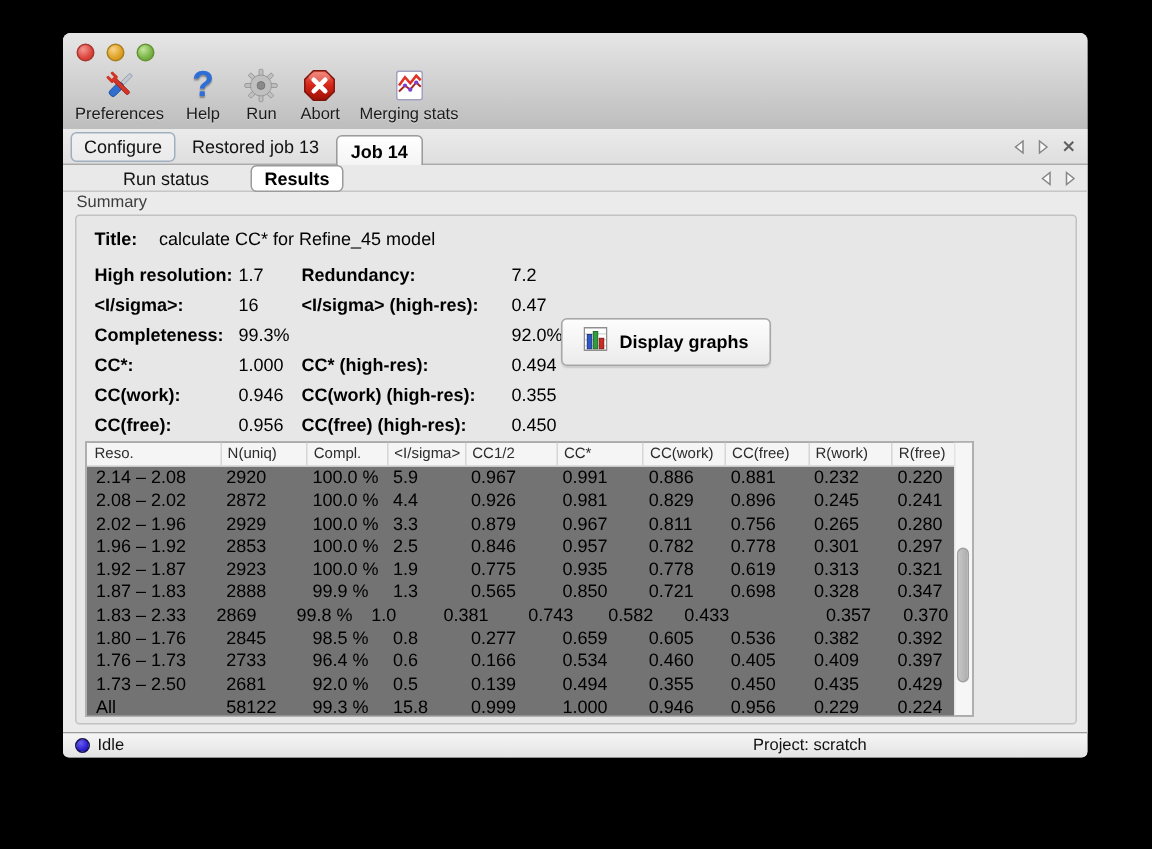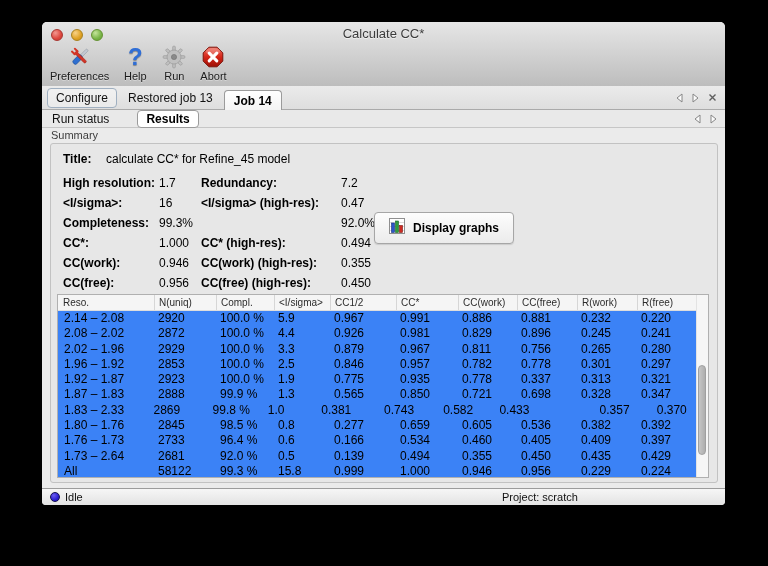--- a/index.html
+++ b/index.html
@@ -48,21 +48,21 @@
   .tab-selected{
     margin-left:11px;align-self:flex-end;height:20px;box-sizing:border-box;
     padding:3px 9px 0 9px;font-size:12px;font-weight:bold;color:#000;
     background:linear-gradient(#ffffff,#f4f4f4);
     border:1px solid #9b9b9b;border-bottom:none;border-radius:4px 4px 0 0;
     position:relative;z-index:2;margin-bottom:-1px;
   }
   .tabbar-sub{
     position:absolute;left:0;top:88px;right:0;height:18px;box-sizing:border-box;
     background:#e9e9e9;border-bottom:1px solid #c6c6c6;
-    display:flex;align-items:center;
+    display:flex;align-items:center;padding-left:30px;
   }
   .subtab-plain{margin-left:10px;font-size:12px;color:#111;}
   .subtab-selected{
     margin-left:28px;padding:1px 8px;font-size:12px;font-weight:bold;color:#000;
     border:1px solid #9b9b9b;border-radius:4px;background:#fff;
   }
   .navctl{position:absolute;right:8px;top:0;bottom:0;display:flex;align-items:center;gap:9px;}
   
   .content{position:absolute;left:0;top:106px;right:0;bottom:16px;background:#ebebeb;}
   .summary-label{position:absolute;left:9px;top:1px;font-size:11px;color:#3d3d3d;}
@@ -83,22 +83,22 @@
   .btn-graphs{
     position:absolute;left:323px;top:68px;height:32px;box-sizing:border-box;
     display:flex;align-items:center;gap:8px;padding:0 14px;
     background:linear-gradient(#fdfdfd,#ebebeb);
     border:1px solid #a6a6a6;border-radius:4px;
     box-shadow:0 1px 1px rgba(0,0,0,.12);
   }
   .btn-graphs .blabel{font-size:12px;font-weight:bold;color:#000;}
   
   .rtable{
-    position:absolute;left:6px;top:150px;width:652px;height:184px;box-sizing:border-box;
-    background:#3b82f6;border:1px solid #b0b0b0;overflow:hidden;
+    position:absolute;left:6px;top:150px;width:592px;height:184px;box-sizing:border-box;
+    background:#737373;border:1px solid #b0b0b0;overflow:hidden;
   }
   .thead{display:flex;height:15px;background:#f5f5f5;border-bottom:1px solid #ddd;}
   .th{
     box-sizing:border-box;font-size:10px;color:#2c2c2c;padding:2px 0 0 4px;
     border-left:1px solid #d6d6d6;white-space:nowrap;overflow:hidden;
   }
   .th:first-child{border-left:none;padding-left:5px;}
   .trow{display:flex;height:15.3px;}
   .td{
     box-sizing:border-box;font-size:12px;color:#000;padding-left:4px;
@@ -132,21 +132,20 @@
 
 <div class="window">
 
   <div class="chrome">
     <div class="titlebar">
       <div class="lights">
         <div class="light red"></div>
         <div class="light yellow"></div>
         <div class="light green"></div>
       </div>
-      <div class="title">Calculate CC*</div>
     </div>
 
     <div class="toolbar">
       <div class="tool">
         <span class="ticon">
           <svg width="26" height="26" viewBox="0 0 26 26">
             <g transform="rotate(45 13 13)">
               <rect x="11.8" y="2.5" width="2.6" height="9" rx="1" fill="#c2c8d1" stroke="#8d949e" stroke-width="0.5"></rect>
               <rect x="10.7" y="11" width="4.8" height="11" rx="2" fill="#2f6fd0" stroke="#1d4d97" stroke-width="0.6"></rect>
             </g>
@@ -199,20 +198,33 @@
               </linearGradient>
             </defs>
             <path d="M17.1 3.2 L22.8 8.9 L22.8 17.1 L17.1 22.8 L8.9 22.8 L3.2 17.1 L3.2 8.9 L8.9 3.2 Z" fill="url(#abg)" stroke="#7d150c" stroke-width="1" stroke-linejoin="round"></path>
             <path d="M9.2 9.2 L16.8 16.8 M16.8 9.2 L9.2 16.8" stroke="#fff" stroke-width="3.1" stroke-linecap="round"></path>
             <ellipse cx="13" cy="7.4" rx="7.3" ry="3.4" fill="#fff" opacity="0.22"></ellipse>
           </svg>
         </span>
         <span class="tlabel">Abort</span>
       </div>
 
+      <div class="tool">
+        <span class="ticon">
+          <svg width="26" height="26" viewBox="0 0 26 26">
+            <rect x="4.5" y="3.5" width="17" height="19" rx="1.5" fill="#fff" stroke="#a2a2c0" stroke-width="1"></rect>
+            <polyline points="6,13 10,7.5 13.5,11.5 17.5,6.5 20.5,9.5" fill="none" stroke="#e03226" stroke-width="1.7"></polyline>
+            <polyline points="6,17 10,13 13.5,15.8 17.5,11 20.5,13.8" fill="none" stroke="#a8221a" stroke-width="1.3"></polyline>
+            <circle cx="10" cy="13" r="1.4" fill="#7a3fd4"></circle>
+            <circle cx="13.5" cy="15.8" r="1.4" fill="#7a3fd4"></circle>
+            <circle cx="17.5" cy="11" r="1.4" fill="#7a3fd4"></circle>
+          </svg>
+        </span>
+        <span class="tlabel">Merging stats</span>
+      </div>
     </div>
   </div>
 
   <div class="tabbar-main">
     <div class="tab-outline">Configure</div>
     <div class="tab-plain">Restored job 13</div>
     <div class="tab-selected">Job 14</div>
     <div class="navctl">
       <svg width="7" height="10" viewBox="0 0 7 10">
           <polygon points="6,1 1,5 6,9" fill="#fbfbfb" stroke="#868686" stroke-width="1"></polygon>
@@ -364,21 +376,21 @@
               <div class="td" style="width: 58px;">0.297</div>
             </div>
             <div class="trow">
               <div class="td" style="width: 96px;">1.92 – 1.87</div>
               <div class="td" style="width: 62px;">2923</div>
               <div class="td" style="width: 58px;">100.0 %</div>
               <div class="td" style="width: 56px;">1.9</div>
               <div class="td" style="width: 66px;">0.775</div>
               <div class="td" style="width: 62px;">0.935</div>
               <div class="td" style="width: 59px;">0.778</div>
-              <div class="td" style="width: 60px;">0.337</div>
+              <div class="td" style="width: 60px;">0.619</div>
               <div class="td" style="width: 60px;">0.313</div>
               <div class="td" style="width: 58px;">0.321</div>
             </div>
             <div class="trow">
               <div class="td" style="width: 96px;">1.87 – 1.83</div>
               <div class="td" style="width: 62px;">2888</div>
               <div class="td" style="width: 58px;">99.9 %</div>
               <div class="td" style="width: 56px;">1.3</div>
               <div class="td" style="width: 66px;">0.565</div>
               <div class="td" style="width: 62px;">0.850</div>
@@ -417,21 +429,21 @@
               <div class="td" style="width: 58px;">96.4 %</div>
               <div class="td" style="width: 56px;">0.6</div>
               <div class="td" style="width: 66px;">0.166</div>
               <div class="td" style="width: 62px;">0.534</div>
               <div class="td" style="width: 59px;">0.460</div>
               <div class="td" style="width: 60px;">0.405</div>
               <div class="td" style="width: 60px;">0.409</div>
               <div class="td" style="width: 58px;">0.397</div>
             </div>
             <div class="trow">
-              <div class="td" style="width: 96px;">1.73 – 2.64</div>
+              <div class="td" style="width: 96px;">1.73 – 2.50</div>
               <div class="td" style="width: 62px;">2681</div>
               <div class="td" style="width: 58px;">92.0 %</div>
               <div class="td" style="width: 56px;">0.5</div>
               <div class="td" style="width: 66px;">0.139</div>
               <div class="td" style="width: 62px;">0.494</div>
               <div class="td" style="width: 59px;">0.355</div>
               <div class="td" style="width: 60px;">0.450</div>
               <div class="td" style="width: 60px;">0.435</div>
               <div class="td" style="width: 58px;">0.429</div>
             </div>

